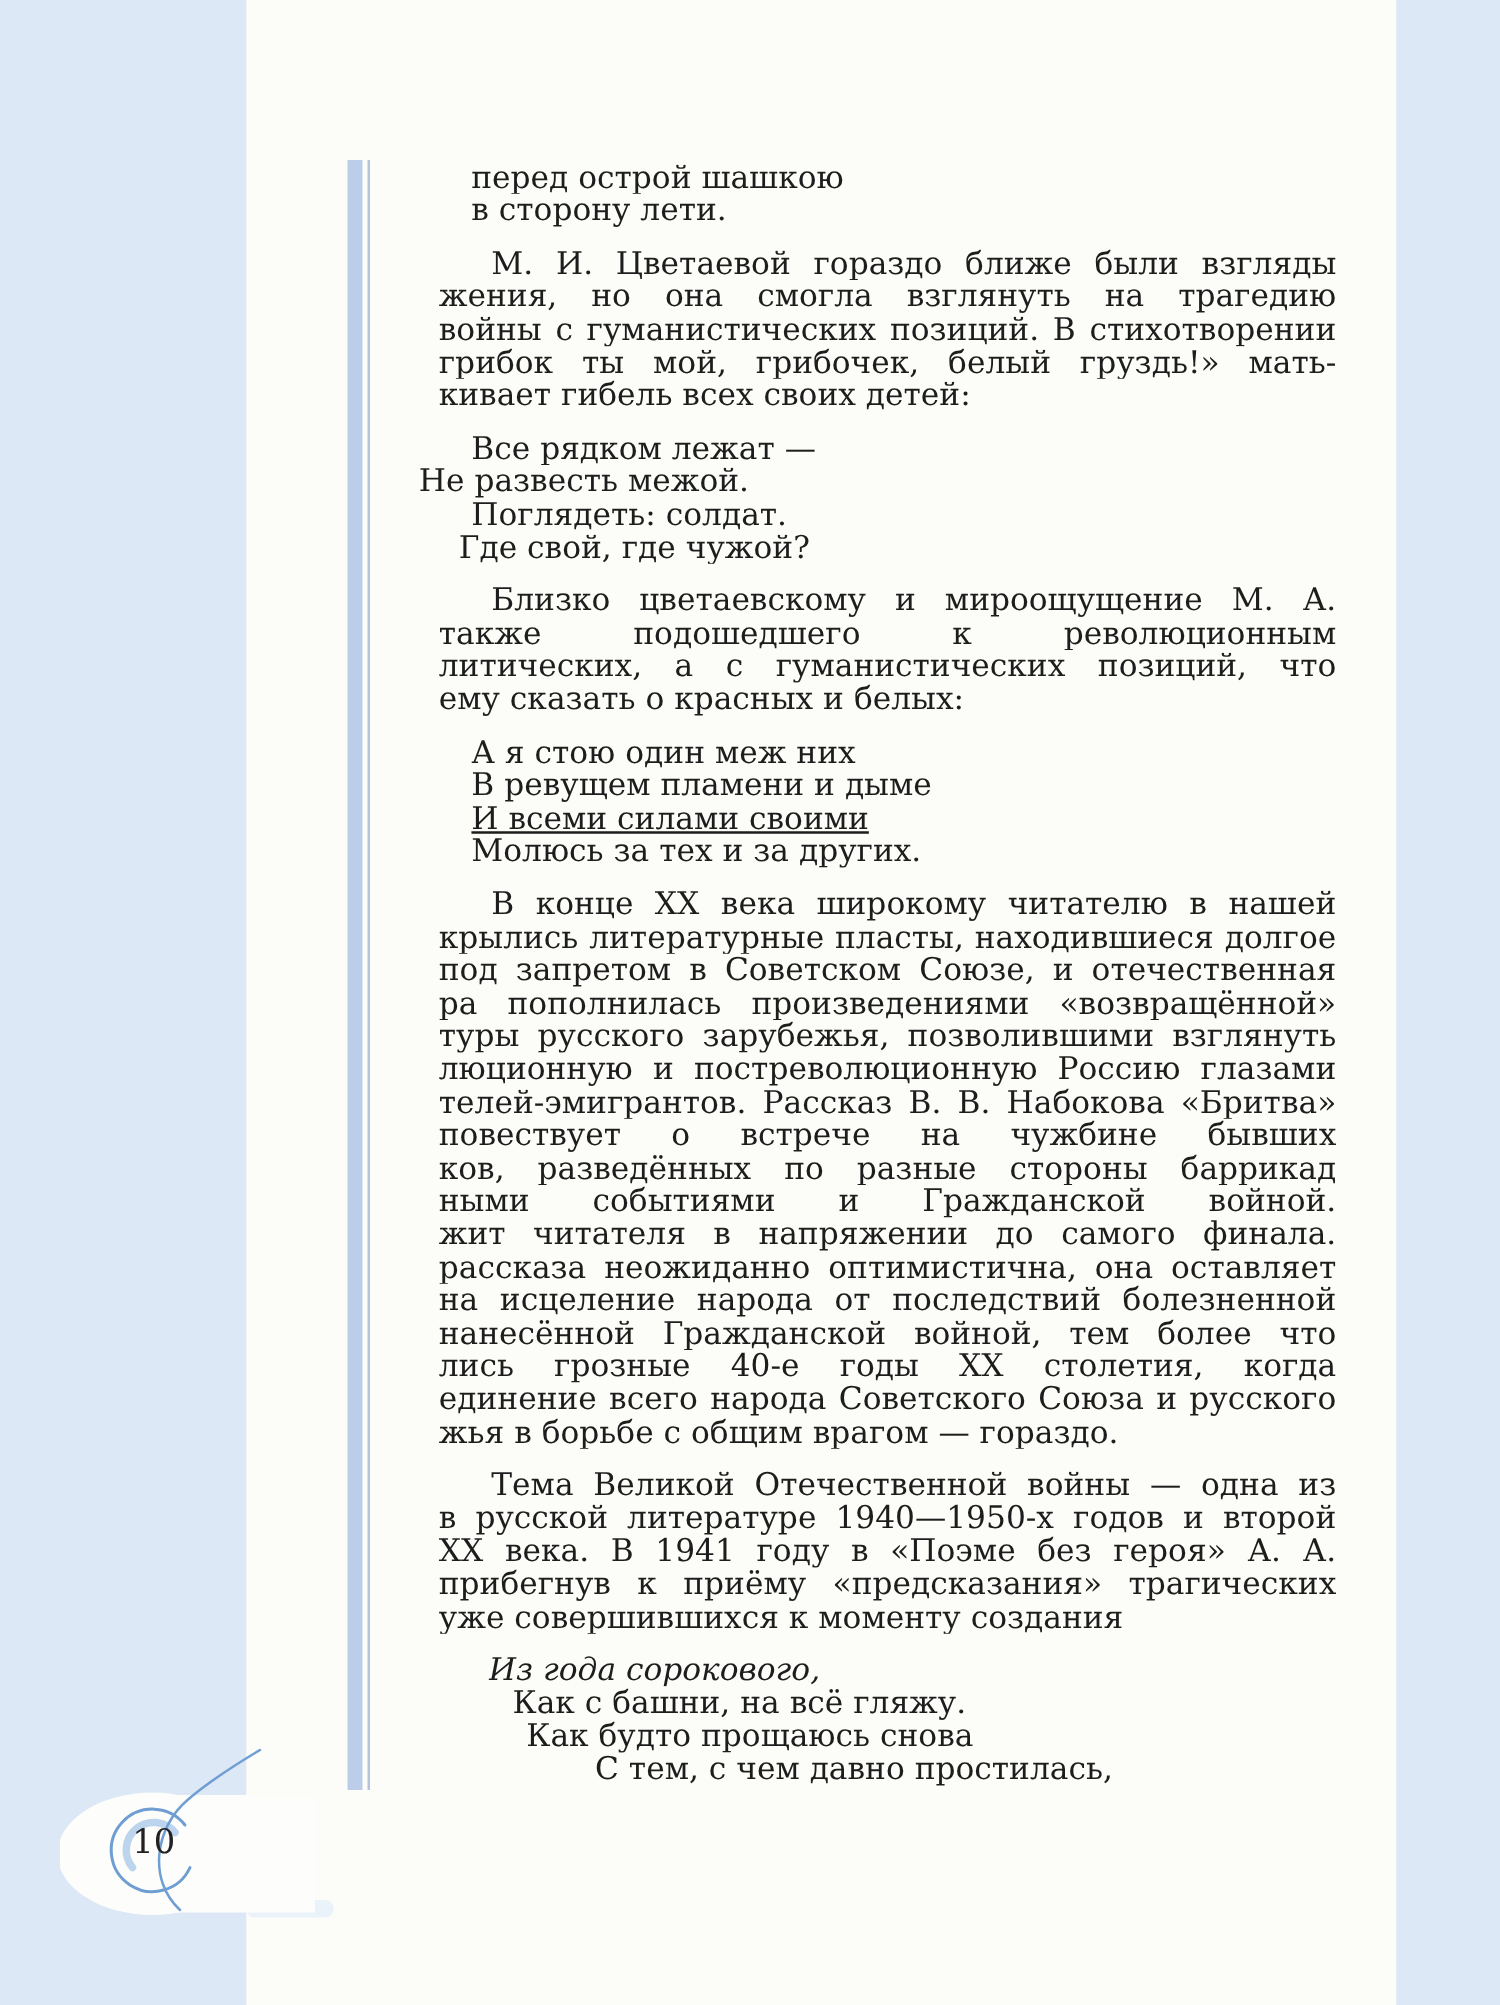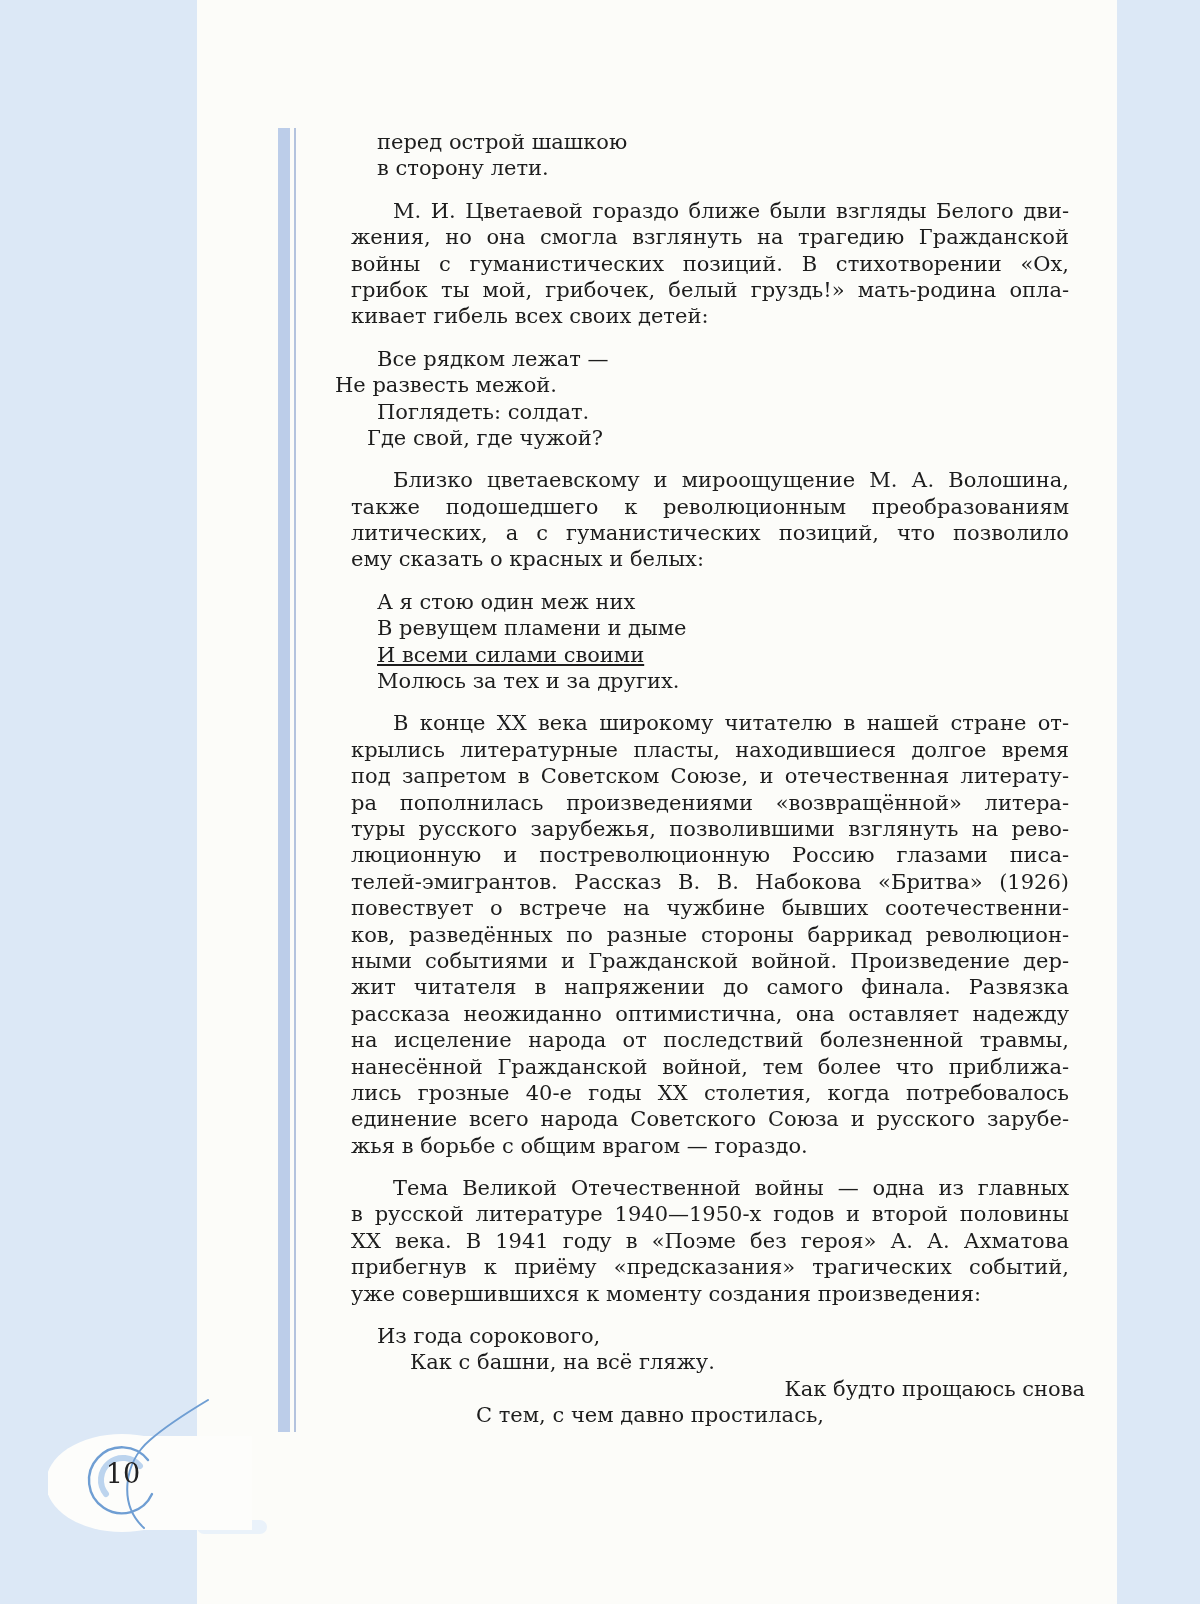--- a/index.html
+++ b/index.html
@@ -9,21 +9,21 @@
     font-family:"DejaVu Serif","Liberation Serif",serif;
   }
   .margin-band{position:absolute;top:0;bottom:0;background:#dce8f6;}
   .margin-band.left{left:0;width:197px;}
   .margin-band.right{left:1117px;right:0;}
   .rule{position:absolute;top:128px;height:1304px;}
   .rule.thick{left:278px;width:12px;background:#bccde9;}
   .rule.thin{left:294px;width:2px;background:#b4c3de;}
   .text-column{
     position:absolute;left:335px;top:129px;width:750px;
-    color:#1d1d1d;font-size:21px;line-height:26.4px;
+    color:#1d1d1d;font-size:25px;line-height:26.4px;
   }
   .block{margin:16px;}
   .block.verse{margin:13px 0;}
   .block:first-child{margin-top:0;}
   .line{height:26.4px;overflow:hidden;}
   .line.just{text-align:justify;text-align-last:justify;}
   .line.indent{padding-left:42px;}
   .corner-decor{position:absolute;left:48px;top:1398px;width:300px;height:140px;}
   .corner-decor svg{position:absolute;left:0;top:0;}
   .page-number{
@@ -94,23 +94,23 @@
       <div class="line">жья в борьбе с общим врагом — гораздо.</div>
     </div>
     <div class="block paragraph">
       <div class="line indent just">Тема Великой Отечественной войны — одна из главных</div>
       <div class="line just">в русской литературе 1940—1950-х годов и второй половины</div>
       <div class="line just">XX века. В 1941 году в «Поэме без героя» А. А. Ахматова</div>
       <div class="line just">прибегнув к приёму «предсказания» трагических событий,</div>
       <div class="line">уже совершившихся к моменту создания произведения:</div>
     </div>
     <div class="block verse">
-      <div class="line" style="margin-left: 42px;">Из года сорокового,</div>
+      <div class="line" style="margin-left: 56px; font-style: italic;">Из года сорокового,</div>
       <div class="line" style="margin-left: 75px;">Как с башни, на всё гляжу.</div>
-      <div class="line" style="margin-left: 86px; text-align: right;">Как будто прощаюсь снова</div>
+      <div class="line" style="margin-left: 86px;">Как будто прощаюсь снова</div>
       <div class="line" style="margin-left: 141px;">С тем, с чем давно простилась,</div>
     </div>
   </div>
 
 <div class="soft-patch"></div>
 
 <div class="corner-decor">
   <svg width="300" height="140" viewBox="0 0 300 140">
     <ellipse cx="74" cy="85" rx="76" ry="49" fill="#fdfdfb"></ellipse>
     <rect x="74" y="38" width="130" height="94" fill="#fdfdfb"></rect>

